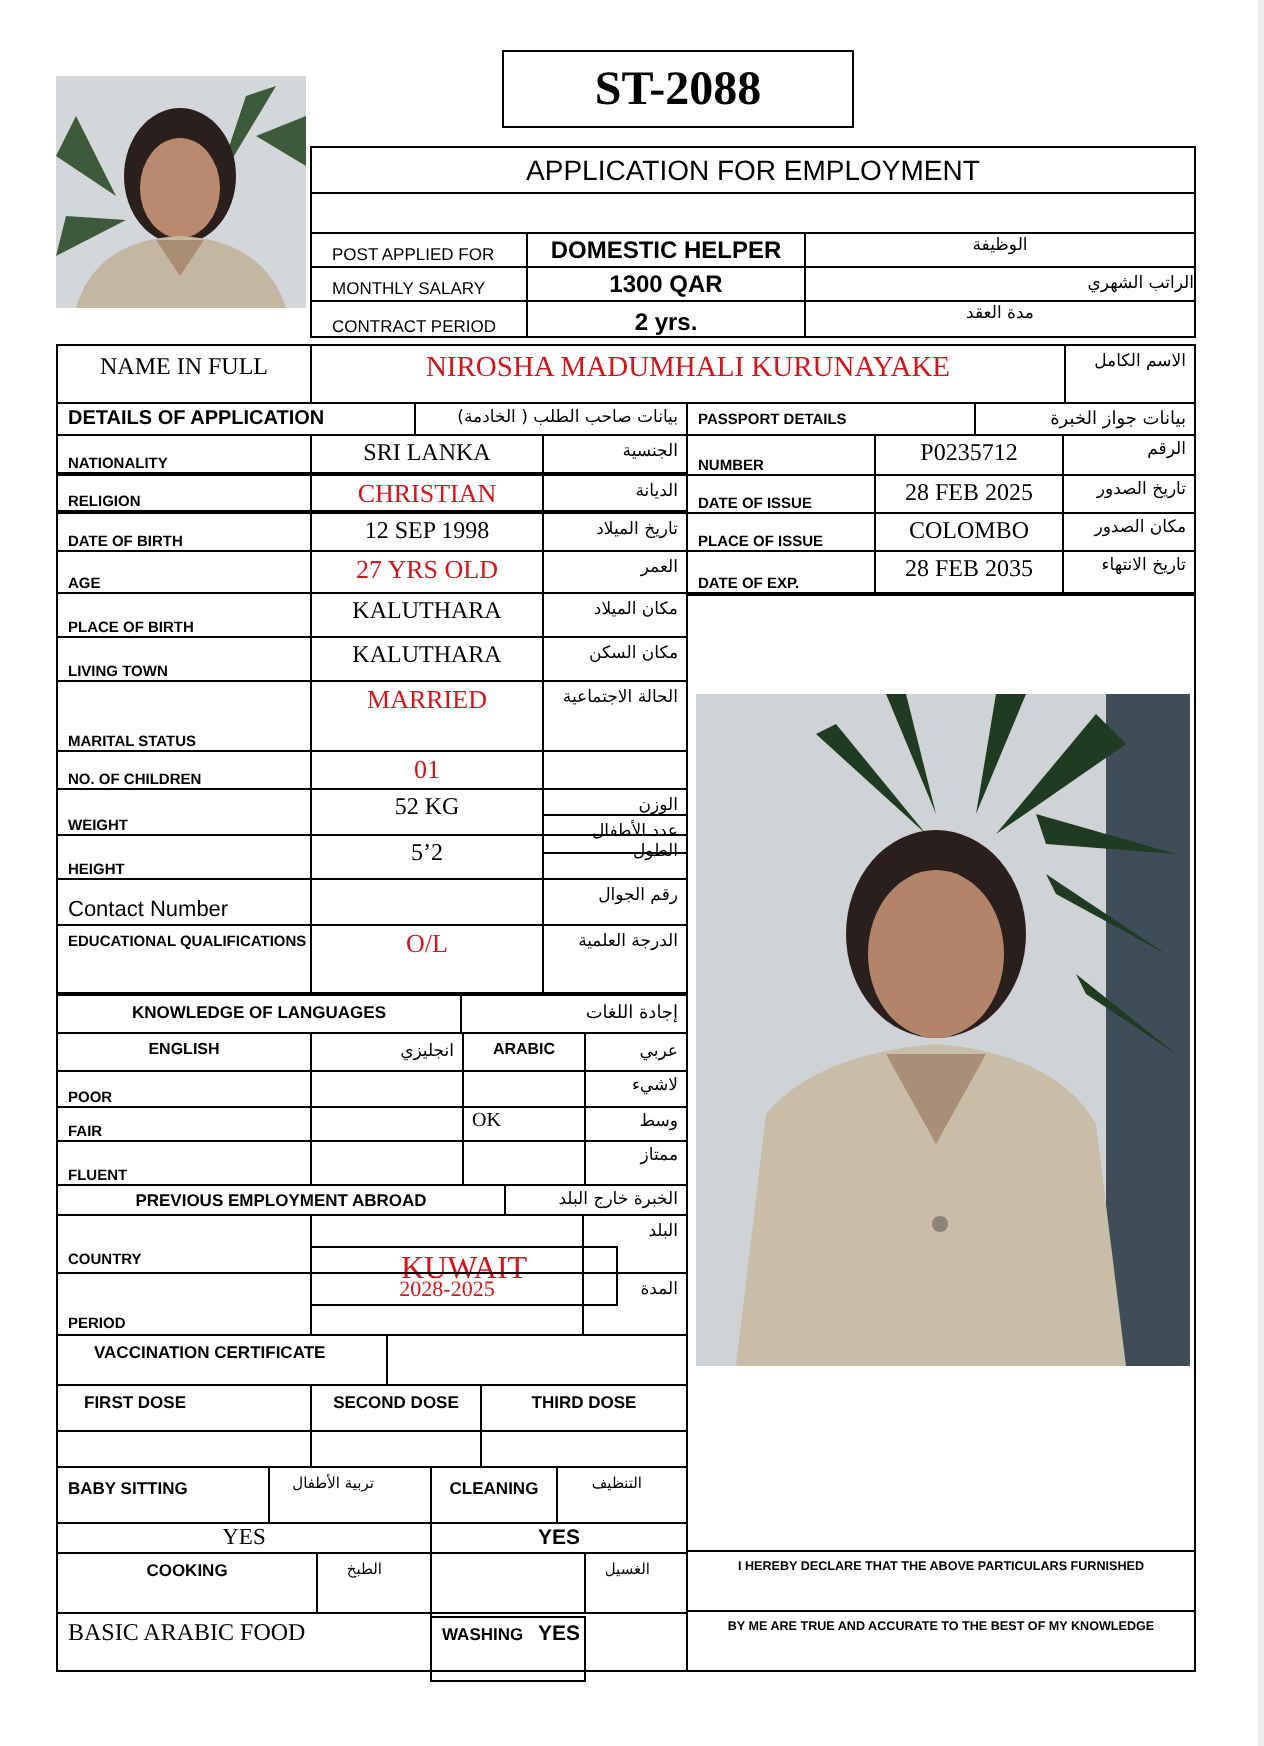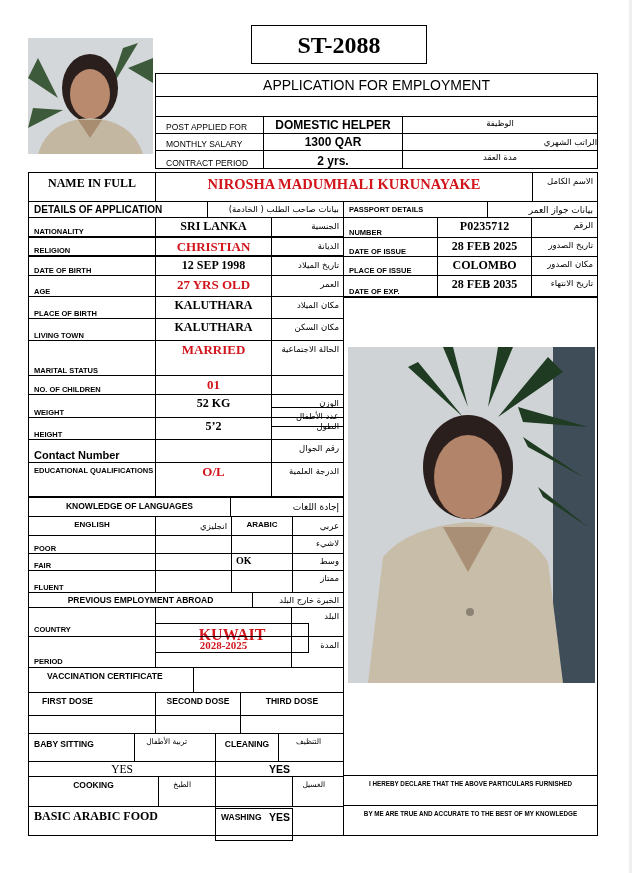--- a/index.html
+++ b/index.html
@@ -3,21 +3,21 @@
 <meta charset="utf-8">
 <style>
   * { box-sizing: border-box; margin: 0; padding: 0; }
   html, body { width: 632px; height: 873px; background: #ffffff; overflow: hidden; }
   body { position: relative; font-family: "Liberation Sans", sans-serif; color: #000; }
   .edge { position: absolute; right: 0; top: 0; width: 3px; height: 873px; background: #eeeeee; }
   .abs { position: absolute; }
   .b { border: 1px solid #000; }
   .cell { position: absolute; border: 1px solid #000; overflow: hidden; }
   .lbl { font-family: "Liberation Sans", sans-serif; font-size: 8px; font-weight: bold; }
-  .serif { font-family: "Liberation Serif", serif; font-weight: bold; }
+  .serif { font-family: "Liberation Serif", serif; font-weight: normal; }
   .red { color: #d2141b; }
   .ar { font-family: "DejaVu Sans", sans-serif; font-size: 8.5px; direction: rtl; text-align: right; }
   .ctr { text-align: center; }
   .photo { position: absolute; overflow: hidden; background: #c9cdd0; }
   .title-box { position: absolute; left: 251px; top: 25px; width: 176px; height: 39px; border: 1px solid #000;
     font-family: "Liberation Serif", serif; font-weight: bold; font-size: 24px; text-align: center; line-height: 38px; }
 </style>
 </head>
 <body>
 
@@ -86,30 +86,30 @@
     <div class="cell ar" style="left:271px;top:340px;width:73px;height:36px;padding:2px 4px 0 0;line-height:12px;"><span>الحالة الاجتماعية</span></div>
     <div class="cell lbl" style="left:28px;top:375px;width:128px;height:20px;padding:9px 0 0 5px;font-size:7.5px;"><span>NO. OF CHILDREN</span></div>
     <div class="cell serif ctr app-val-7 red" style="left:155px;top:375px;width:117px;height:20px;font-size:13px;padding-top:1px;"><span>01</span></div>
     <div class="cell ar" style="left:271px;top:375px;width:73px;height:20px;padding:2px 4px 0 0;line-height:12px;margin-top:32px;"><span>عدد الأطفال</span></div>
     <div class="cell lbl" style="left:28px;top:394px;width:128px;height:24px;padding:13px 0 0 5px;font-size:7.5px;"><span>WEIGHT</span></div>
     <div class="cell serif ctr app-val-8" style="left:155px;top:394px;width:117px;height:24px;font-size:12px;padding-top:1px;"><span>52 KG</span></div>
     <div class="cell ar" style="left:271px;top:394px;width:73px;height:24px;padding:2px 4px 0 0;line-height:12px;"><span>الوزن</span></div>
     <div class="cell lbl" style="left:28px;top:417px;width:128px;height:23px;padding:12px 0 0 5px;font-size:7.5px;"><span>HEIGHT</span></div>
     <div class="cell serif ctr app-val-9" style="left:155px;top:417px;width:117px;height:23px;font-size:12px;padding-top:1px;"><span>5’2</span></div>
     <div class="cell ar" style="left:271px;top:417px;width:73px;height:23px;padding:2px 4px 0 0;line-height:12px;"><span>الطول</span></div>
-    <div class="cell lbl" style="left:28px;top:439px;width:128px;height:24px;padding:9px 0 0 5px;font-size:11px;font-weight:bold;"><span>Contact Number</span></div>
+    <div class="cell lbl" style="left:28px;top:439px;width:128px;height:24px;padding:9px 0 0 5px;font-size:11px;font-weight:normal;"><span>Contact Number</span></div>
     <div class="cell serif ctr app-val-10" style="left:155px;top:439px;width:117px;height:24px;font-size:12px;padding-top:1px;"><span></span></div>
     <div class="cell ar" style="left:271px;top:439px;width:73px;height:24px;padding:2px 4px 0 0;line-height:12px;"><span>رقم الجوال</span></div>
     <div class="cell lbl" style="left:28px;top:462px;width:128px;height:35px;padding:2px 0 0 5px;font-size:7.5px;line-height:11px;"><span>EDUCATIONAL QUALIFICATIONS</span></div>
     <div class="cell serif ctr app-val-11 red" style="left:155px;top:462px;width:117px;height:35px;font-size:13px;padding-top:1px;"><span>O/L</span></div>
     <div class="cell ar" style="left:271px;top:462px;width:73px;height:35px;padding:2px 4px 0 0;line-height:12px;"><span>الدرجة العلمية</span></div>
   </div>
 
 <div class="cell lbl" style="left:343px;top:201px;width:145px;height:17px;font-size:7.5px;padding:3px 0 0 5px;"><span>PASSPORT DETAILS</span></div>
-<div class="cell ar" style="left:487px;top:201px;width:111px;height:17px;padding:3px 4px 0 0;font-size:9px;"><span>بيانات جواز العمر</span></div>
+<div class="cell ar" style="left:487px;top:201px;width:111px;height:17px;padding:3px 4px 0 0;font-size:9px;"><span>بيانات جواز الخبرة</span></div>
 <div id="pp-rows">
     <div class="cell lbl" style="left:343px;top:217px;width:95px;height:21px;padding:10px 0 0 5px;font-size:7.5px;"><span>NUMBER</span></div>
     <div class="cell serif ctr" style="left:437px;top:217px;width:95px;height:21px;font-size:12px;padding-top:1px;"><span>P0235712</span></div>
     <div class="cell ar" style="left:531px;top:217px;width:67px;height:21px;padding:2px 4px 0 0;"><span>الرقم</span></div>
     <div class="cell lbl" style="left:343px;top:237px;width:95px;height:20px;padding:9px 0 0 5px;font-size:7.5px;"><span>DATE OF ISSUE</span></div>
     <div class="cell serif ctr" style="left:437px;top:237px;width:95px;height:20px;font-size:12px;padding-top:1px;"><span>28 FEB 2025</span></div>
     <div class="cell ar" style="left:531px;top:237px;width:67px;height:20px;padding:2px 4px 0 0;"><span>تاريخ الصدور</span></div>
     <div class="cell lbl" style="left:343px;top:256px;width:95px;height:20px;padding:9px 0 0 5px;font-size:7.5px;"><span>PLACE OF ISSUE</span></div>
     <div class="cell serif ctr" style="left:437px;top:256px;width:95px;height:20px;font-size:12px;padding-top:1px;"><span>COLOMBO</span></div>
     <div class="cell ar" style="left:531px;top:256px;width:67px;height:20px;padding:2px 4px 0 0;"><span>مكان الصدور</span></div>

